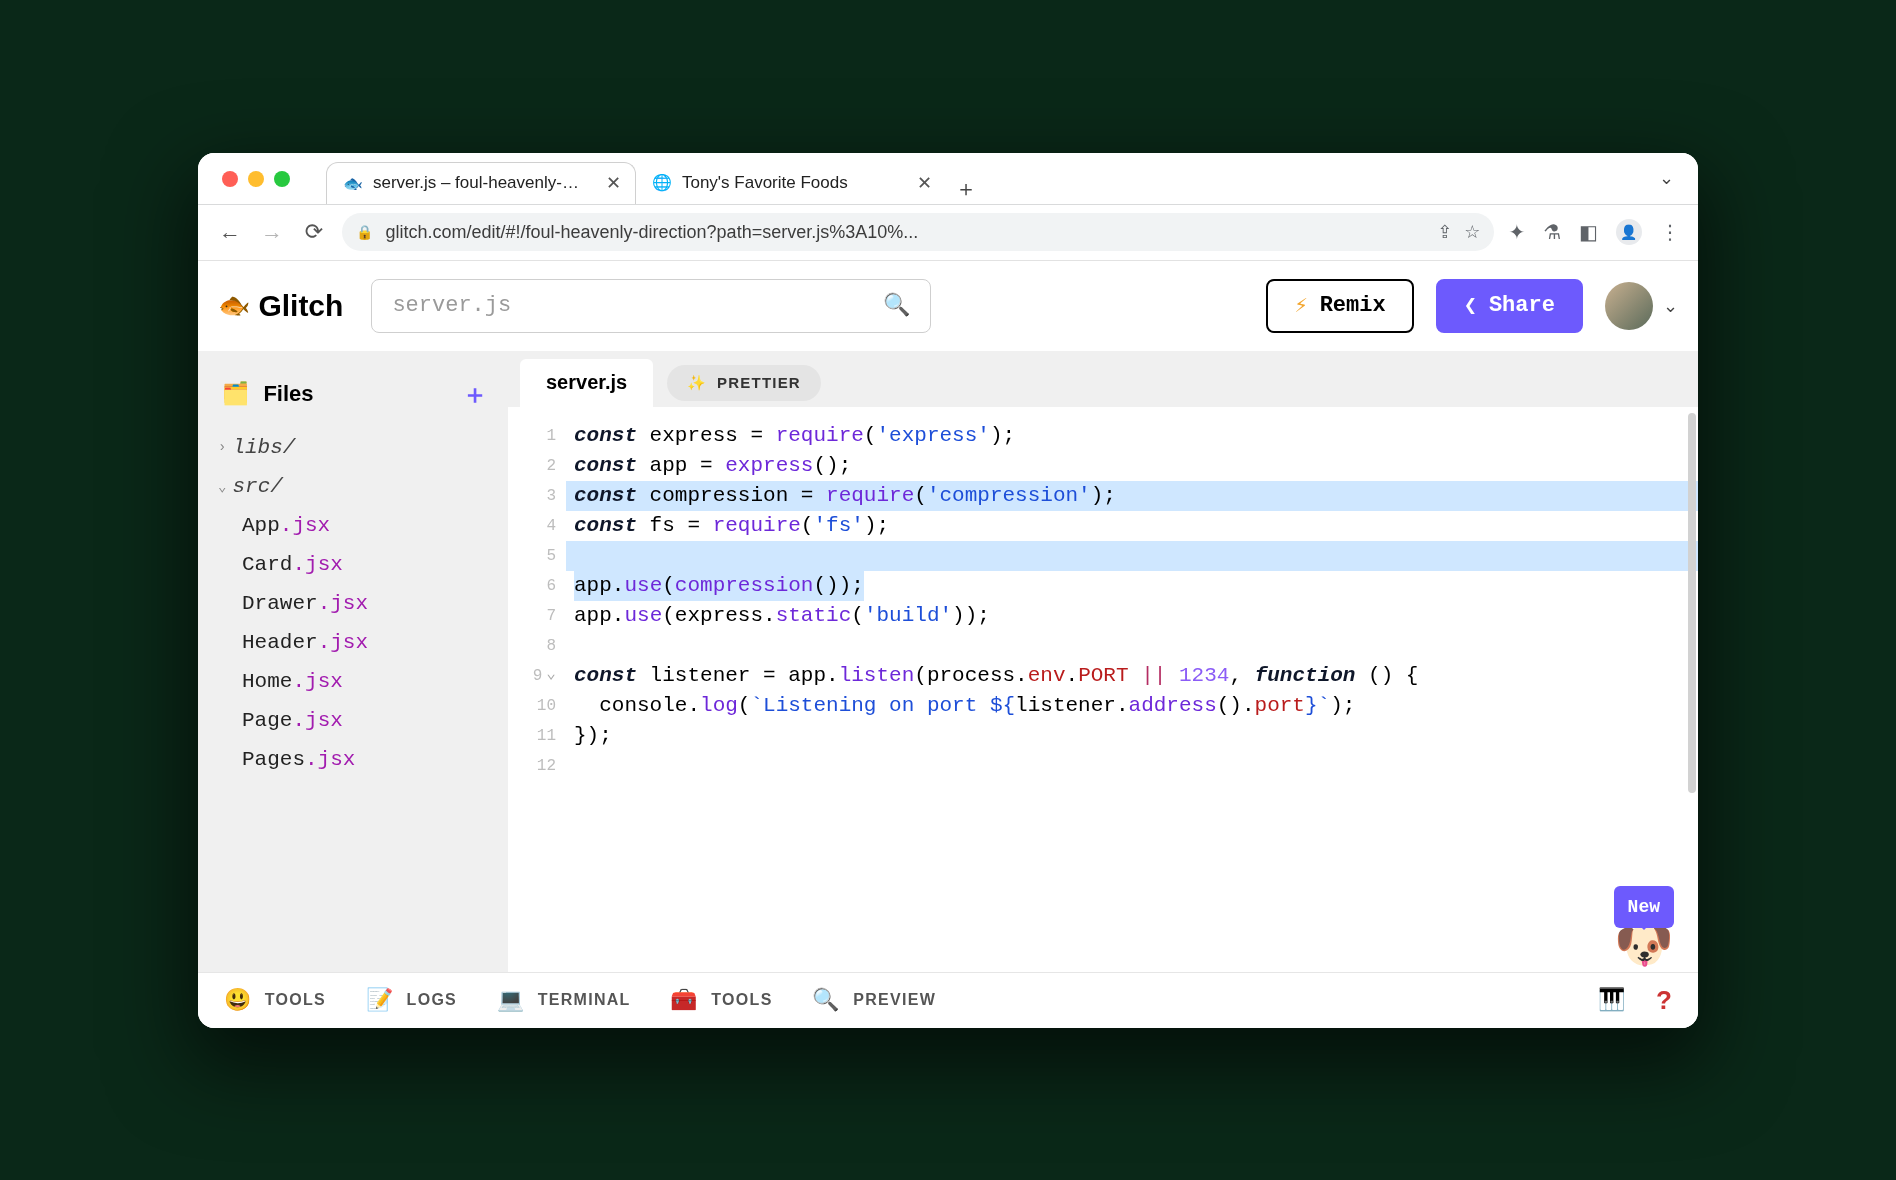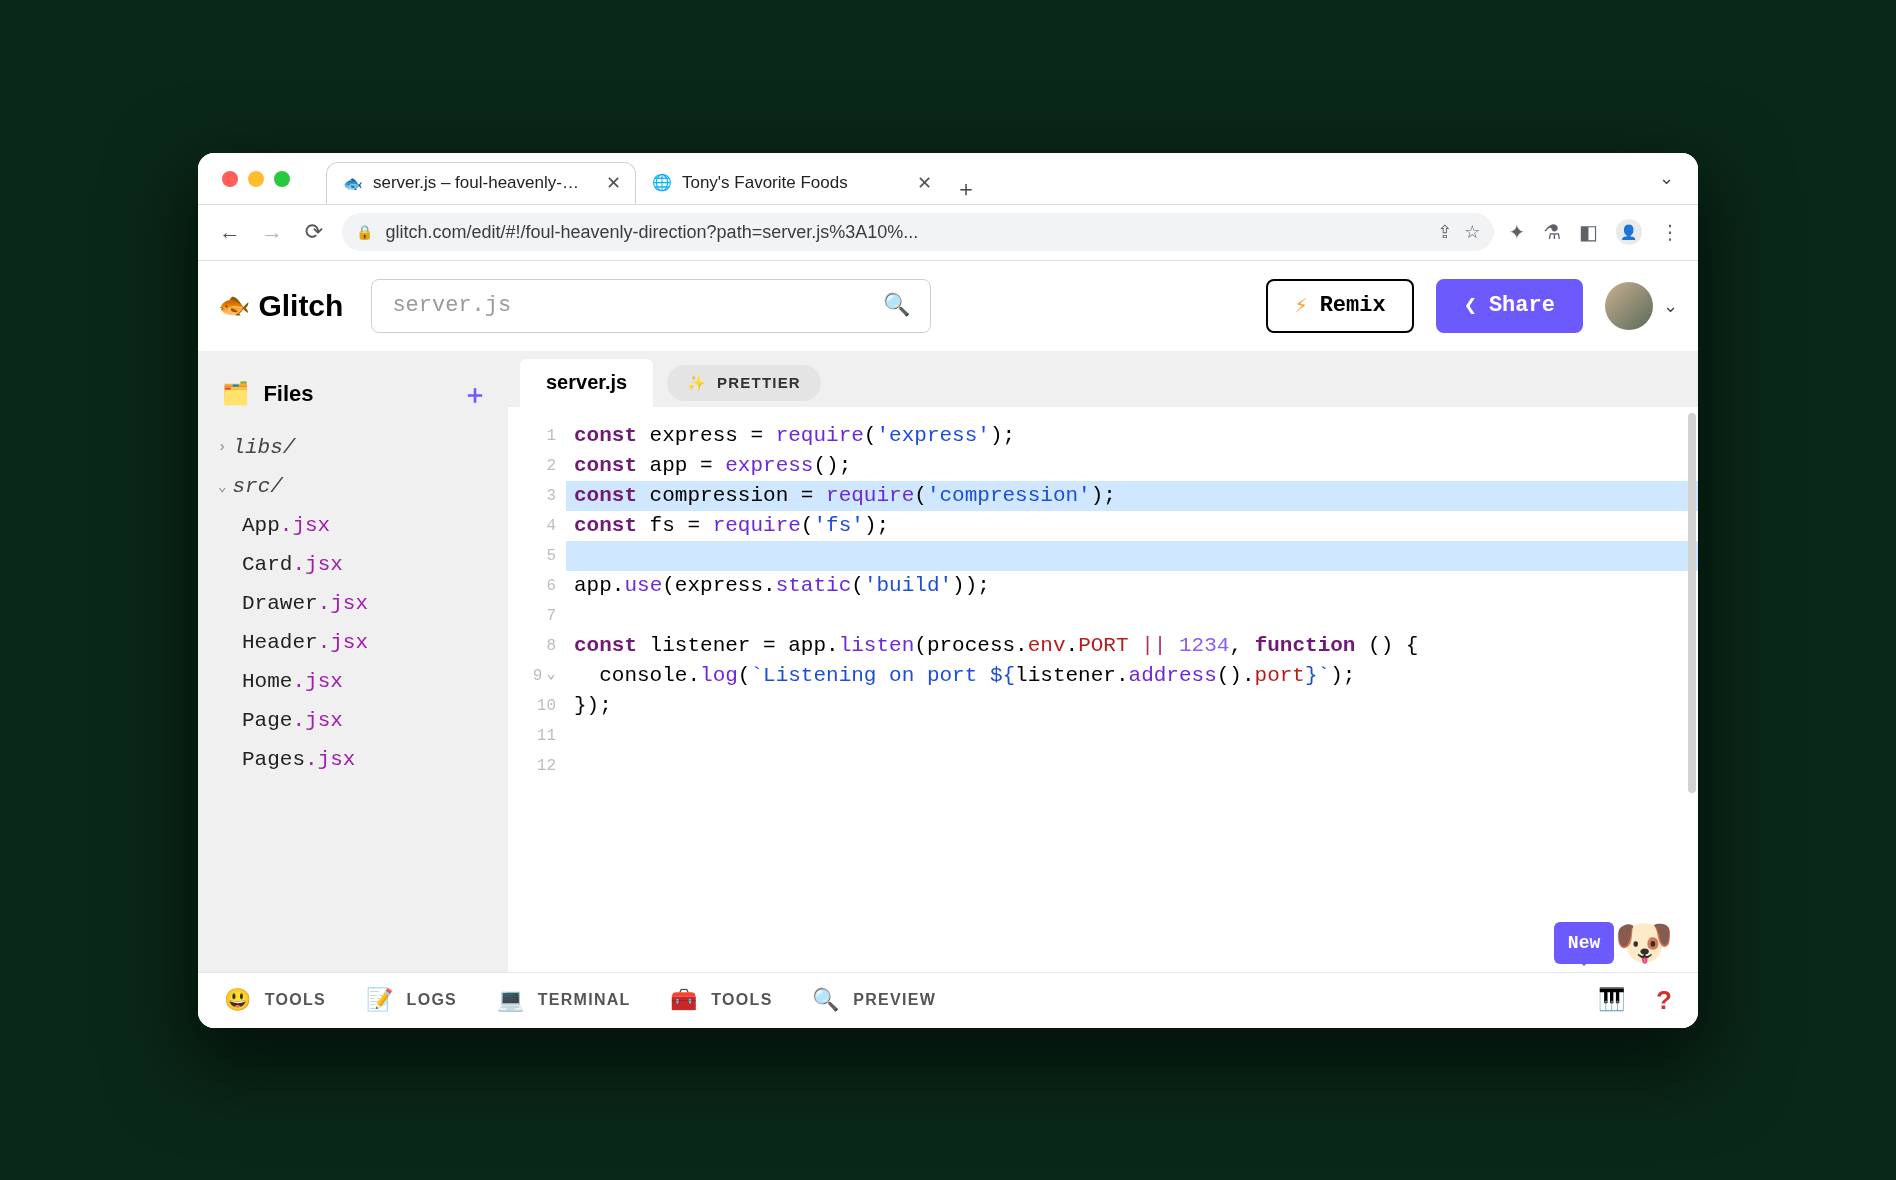--- a/index.html
+++ b/index.html
@@ -146,30 +146,30 @@
     font-size:21px; line-height:30px;
     padding:14px 0 0 0;
     display:flex;
   }
   .gutter { width:58px; text-align:right; color:#bdbdbd; padding-right:10px; }
   .gutter div { height:30px; font-size:16px;}
   .gutter .fold::after{content:"⌄"; color:#aaa; margin-left:4px; position:relative; top:-2px;}
   .code { flex:1; }
   .codeline { height:30px; white-space:pre; padding-left:8px;}
   .hl { background:#cfe7ff; }
-  .kw{color:#701a75;font-weight:700;}
+  .kw{color:#0f172a;font-weight:700;font-style:italic;}
   .fn{color:#6d28d9;}
   .str{color:#1d4ed8;}
   .prop{color:#b91c1c;}
   .num{color:#8b5cf6;}
   .op{color:#b42d63;}
   .scrollbar { position:absolute; right:2px; top:6px; width:8px; height:380px; background:#d2d2d2; border-radius:4px;}
   .mascot {
     position:absolute; right:24px; bottom:8px;
-    display:flex; align-items:center;
+    display:flex; flex-direction:column; align-items:center;
   }
   .mascot .badge{
     background:#6d5afd; color:#fff; font-size:18px; font-weight:600;
     padding:6px 14px; border-radius:6px; position:relative;
   }
   .mascot .badge::after{
     content:""; position:absolute; bottom:-8px; left:50%; transform:translateX(-50%);
     border:6px solid transparent; border-top-color:#6d5afd;
   }
   .mascot .dog{font-size:48px; margin-top:6px;}
@@ -306,20 +306,21 @@
             <div>10</div>
             <div>11</div>
             <div>12</div>
           </div>
         <div class="code">
             <div class="codeline"><span class="kw">const</span> express = <span class="fn">require</span>(<span class="str">'express'</span>);</div>
             <div class="codeline"><span class="kw">const</span> app = <span class="fn">express</span>();</div>
             <div class="codeline hl"><span class="kw">const</span> compression = <span class="fn">require</span>(<span class="str">'compression'</span>);</div>
             <div class="codeline"><span class="kw">const</span> fs = <span class="fn">require</span>(<span class="str">'fs'</span>);</div>
             <div class="codeline hl"> </div>
+            <div class="codeline"><span class="hl" style="display:inline-block;">app.<span class="fn">use</span>(<span class="fn">compression</span>());</span></div>
             <div class="codeline">app.<span class="fn">use</span>(express.<span class="fn">static</span>(<span class="str">'build'</span>));</div>
             <div class="codeline"> </div>
             <div class="codeline"><span class="kw">const</span> listener = app.<span class="fn">listen</span>(process.<span class="prop">env</span>.<span class="prop">PORT</span> <span class="op">||</span> <span class="num">1234</span>, <span class="kw">function</span> () {</div>
             <div class="codeline">  console.<span class="fn">log</span>(<span class="str">`Listening on port ${</span>listener.<span class="fn">address</span>().<span class="prop">port</span><span class="str">}`</span>);</div>
             <div class="codeline">});</div>
             <div class="codeline"> </div>
           </div>
         <div class="scrollbar"></div>
         <div class="mascot">
           <div class="badge">New</div>

